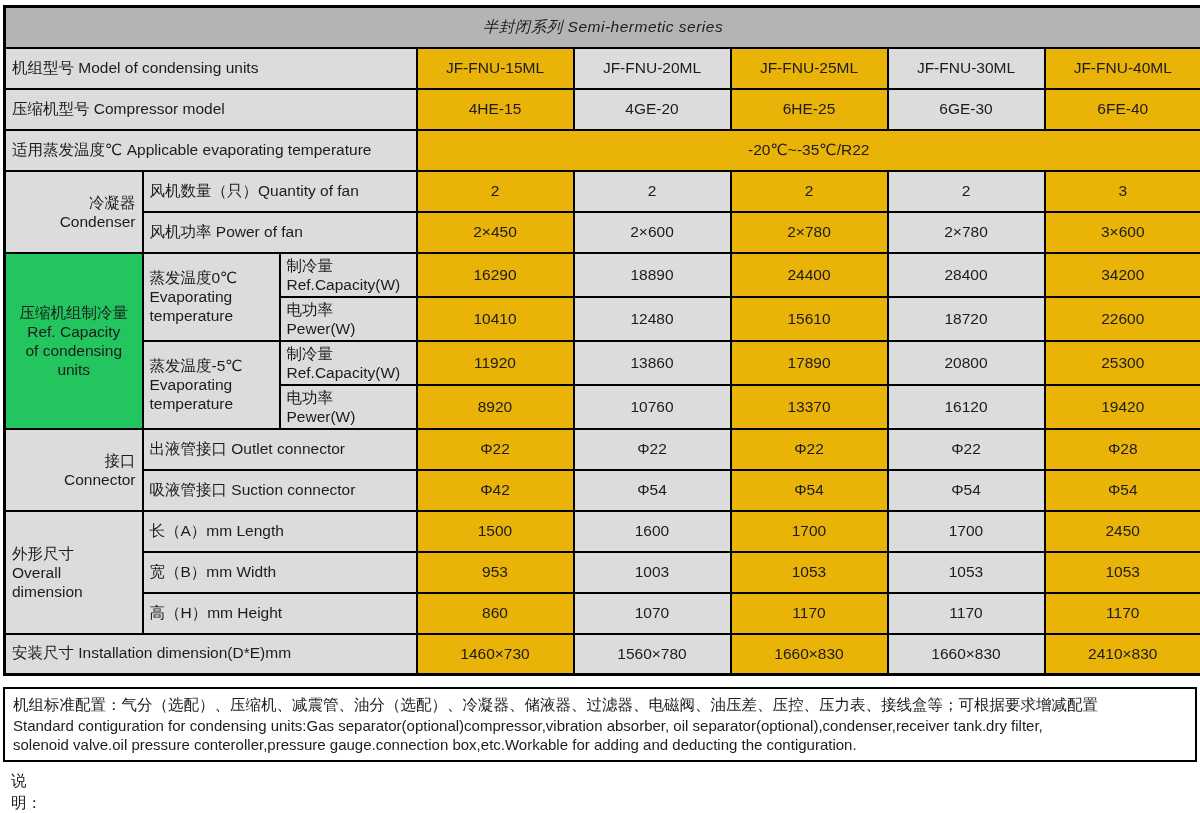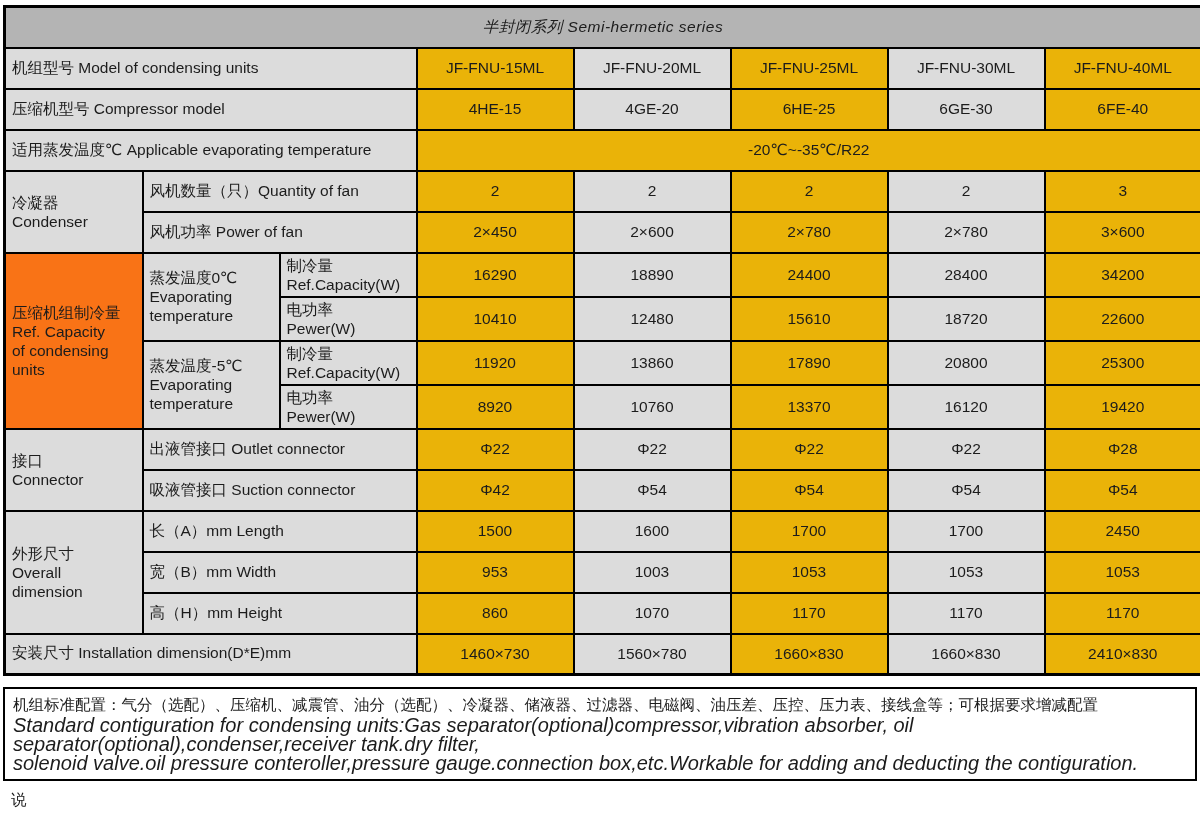--- a/index.html
+++ b/index.html
@@ -28,37 +28,37 @@
   td.title-cell {
     background: #b4b4b4;
     text-align: center;
     font-size: 21px;
     letter-spacing: 0.5px;
     height: 37px;
     padding: 2px;
     font-style: italic;
   }
   td.lbl { background: #dcdcdc; text-align: left; padding-left: 9px; }
-  td.grp { background: #dcdcdc; text-align: left; }
-  td.grp-left { background: #f97316; text-align: left; padding-left: 9px; }
+  td.grp { background: #dcdcdc; text-align: right; }
+  td.grp-left { background: #22c55e; text-align: center; padding-left: 9px; }
   td.grp-indent { background: #dcdcdc; text-align: left; padding-left: 30px; }
   td.val { text-align: center; }
   td.c-w { background: #eab308; }
   td.c-g { background: #dcdcdc; }
   .two-line span { display: block; line-height: 19px; }
   .stack span { display: block; line-height: 19px; }
 
   .config-box {
     width: 1194px;
     border: 2px solid #000;
     margin-top: 11px;
     padding: 5px 8px 6px 8px;
   }
   .config-box .cn { font-size: 15.5px; line-height: 22px; }
-  .config-box .en { font-size: 20px; line-height: 19px; font-style: italic; }
+  .config-box .en { font-size: 15px; line-height: 19px; }
 
   .notes { padding: 8px 0 0 8px; font-size: 15.5px; }
   .note-row { display: flex; line-height: 21.5px; }
   .note-prefix { width: 46px; flex: none; }
   .note-indent { padding-left: 46px; line-height: 21.5px; }
 </style>
 </head>
 <body>
 
 <div class="page">

